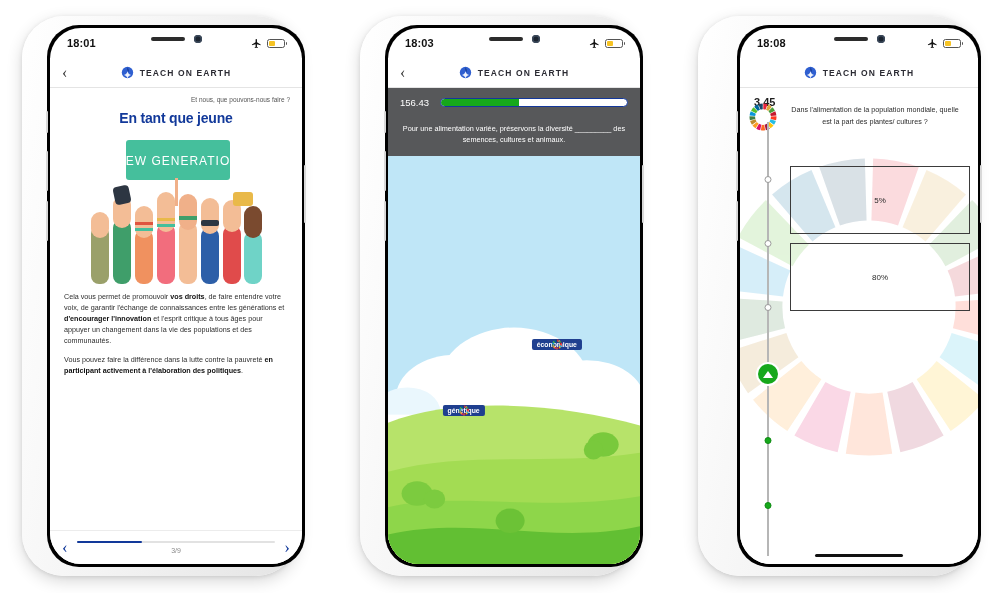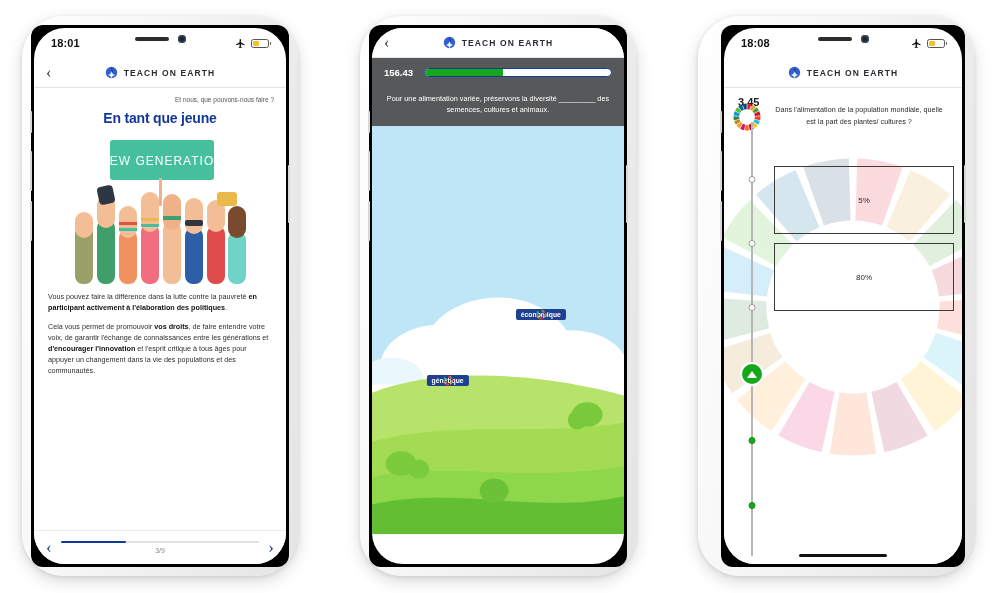--- a/index.html
+++ b/index.html
@@ -19,22 +19,23 @@
     background: linear-gradient(100deg,#ffffff 0%,#f4f4f4 45%,#e4e4e4 100%);
     box-shadow: 0 5px 16px rgba(0,0,0,.16), 0 1px 4px rgba(0,0,0,.10);
     padding: 9px;
   }
   .phone.p1 { left: 22px;  top: 16px; }
   .phone.p2 { left: 360px; top: 16px; }
   .phone.p3 { left: 698px; top: 16px; padding-left: 23px; }
 
   .bezel {
     position: relative; width: 100%; height: 100%;
-    border-radius: 12px; background: #000;
+    border-radius: 32px; background: #000;
     padding: 3px;
+    margin-left: 16px;
   }
   .screen {
     position: relative; width: 100%; height: 100%;
     border-radius: 31px; background: #fff;
     overflow: hidden;
   }
   
   .btn-left, .btn-right {
     position: absolute; width: 2px; border-radius: 2px;
     background: #d8d8d8;
@@ -113,21 +114,21 @@
   .track { height: 2.5px; border-radius: 2px; background: #e2e2e2;
            position: relative; }
   .track i { position: absolute; left: 0; top: 0; height: 100%;
              border-radius: 2px; background: #12399a; }
   .page-num { text-align: center; font-size: 7px; color: #8a8a8a;
               margin-top: 4px; }
 
   
   .score-bar { height: 28px; background: #57585a; display: flex;
                align-items: center; padding: 0 12px; gap: 11px; }
-  .score-val { font-size: 9.5px; font-weight: bold; color: #fff; }
+  .score-val { font-size: 9.5px; font-weight: normal; color: #fff; }
   .score-track { flex: 1; height: 9px; border-radius: 5px; background: #fff;
                  border: 1px solid #14389b; position: relative; overflow: hidden; }
   .score-track i { position: absolute; left:0; top:0; height: 100%;
                    background: #16a81b; border-radius: 5px 0 0 5px; }
   .q-bar { background: #57585a; padding: 7px 13px 10px; text-align: center;
            font-size: 7.3px; line-height: 1.55; color: #fff; }
   .scene { position: relative; flex: 1; overflow: hidden; }
   .scene svg { position: absolute; inset: 0; width: 100%; height: 100%; }
   .token {
     position: absolute; display: flex; flex-direction: column;
@@ -252,22 +253,22 @@
               <rect x="118" y="86" width="18" height="6" rx="2" fill="#2d3642"></rect>
               <rect x="140" y="92" width="18" height="58" rx="8" fill="#e04b4b"></rect>
               <rect x="140" y="66" width="18" height="32" rx="9" fill="#f3bd96"></rect>
               <rect x="150" y="58" width="20" height="14" rx="3" fill="#e9b949"></rect>
               <rect x="161" y="98" width="18" height="52" rx="8" fill="#6fd3c7"></rect>
               <rect x="161" y="72" width="18" height="32" rx="9" fill="#7a4a2f"></rect>
             </g>
           </svg>
 
           <div class="p1-text">
+            <p><span>Cela vous permet de promouvoir </span><b>vos droits</b><span>, de faire entendre votre voix, de garantir l'échange de connaissances entre les générations et </span><b>d'encourager l'innovation</b><span> et l'esprit critique à tous âges pour appuyer un changement dans la vie des populations et des communautés.</span></p>
             <p><span>Vous pouvez faire la différence dans la lutte contre la pauvreté </span><b>en participant activement à l'élaboration des politiques</b><span>.</span></p>
-            <p><span>Cela vous permet de promouvoir </span><b>vos droits</b><span>, de faire entendre votre voix, de garantir l'échange de connaissances entre les générations et </span><b>d'encourager l'innovation</b><span> et l'esprit critique à tous âges pour appuyer un changement dans la vie des populations et des communautés.</span></p>
           </div>
 
           <div class="p1-nav">
             <span class="nav-arrow">‹</span>
             <div class="nav-mid">
               <div class="track">
                   <i id="p1fill" style="width: 33%;"></i>
                 </div>
               <div class="page-num">3/9</div>
             </div>
@@ -280,20 +281,35 @@
   </div>
 
   <div class="phone p2">
     <div class="bezel">
       <span class="btn-left bl1"></span>
       <span class="btn-left bl2"></span>
       <span class="btn-left bl3"></span>
       <span class="btn-right br1"></span>
       <div class="screen">
 
+        <div class="statusbar">
+          <span class="sb-time">18:03</span>
+          <div class="notch">
+            <span class="speaker"></span>
+            <span class="camera"></span>
+          </div>
+          <div class="sb-right">
+            <svg width="11" height="11" viewBox="0 0 24 24">
+              <path fill="#111" d="M21 16v-2l-8-5V3.5A1.5 1.5 0 0 0 11.5 2 1.5 1.5 0 0 0 10 3.5V9l-8 5v2l8-2.5V19l-2 1.5V22l3.5-1 3.5 1v-1.5L13 19v-5.5z"></path>
+            </svg>
+            <span class="battery">
+                <i></i>
+              </span>
+          </div>
+        </div>
 
         <div class="appbar">
           <span class="back">‹</span>
           <div class="brand">
             <svg class="logo" viewBox="0 0 32 32">
               <circle cx="16" cy="16" r="14" fill="#2f5fd0"></circle>
               <path d="M7 22c5-1 8-4 9-9 1 5 4 8 9 9-5 1-8 4-9 9-1-5-4-8-9-9z" fill="#fff" opacity=".92"></path>
               <path d="M16 3c3 4 4 8 3 12-3-2-5-6-3-12z" fill="#1b3f96"></path>
             </svg>
             <span class="brand-name">TEACH ON EARTH</span>

